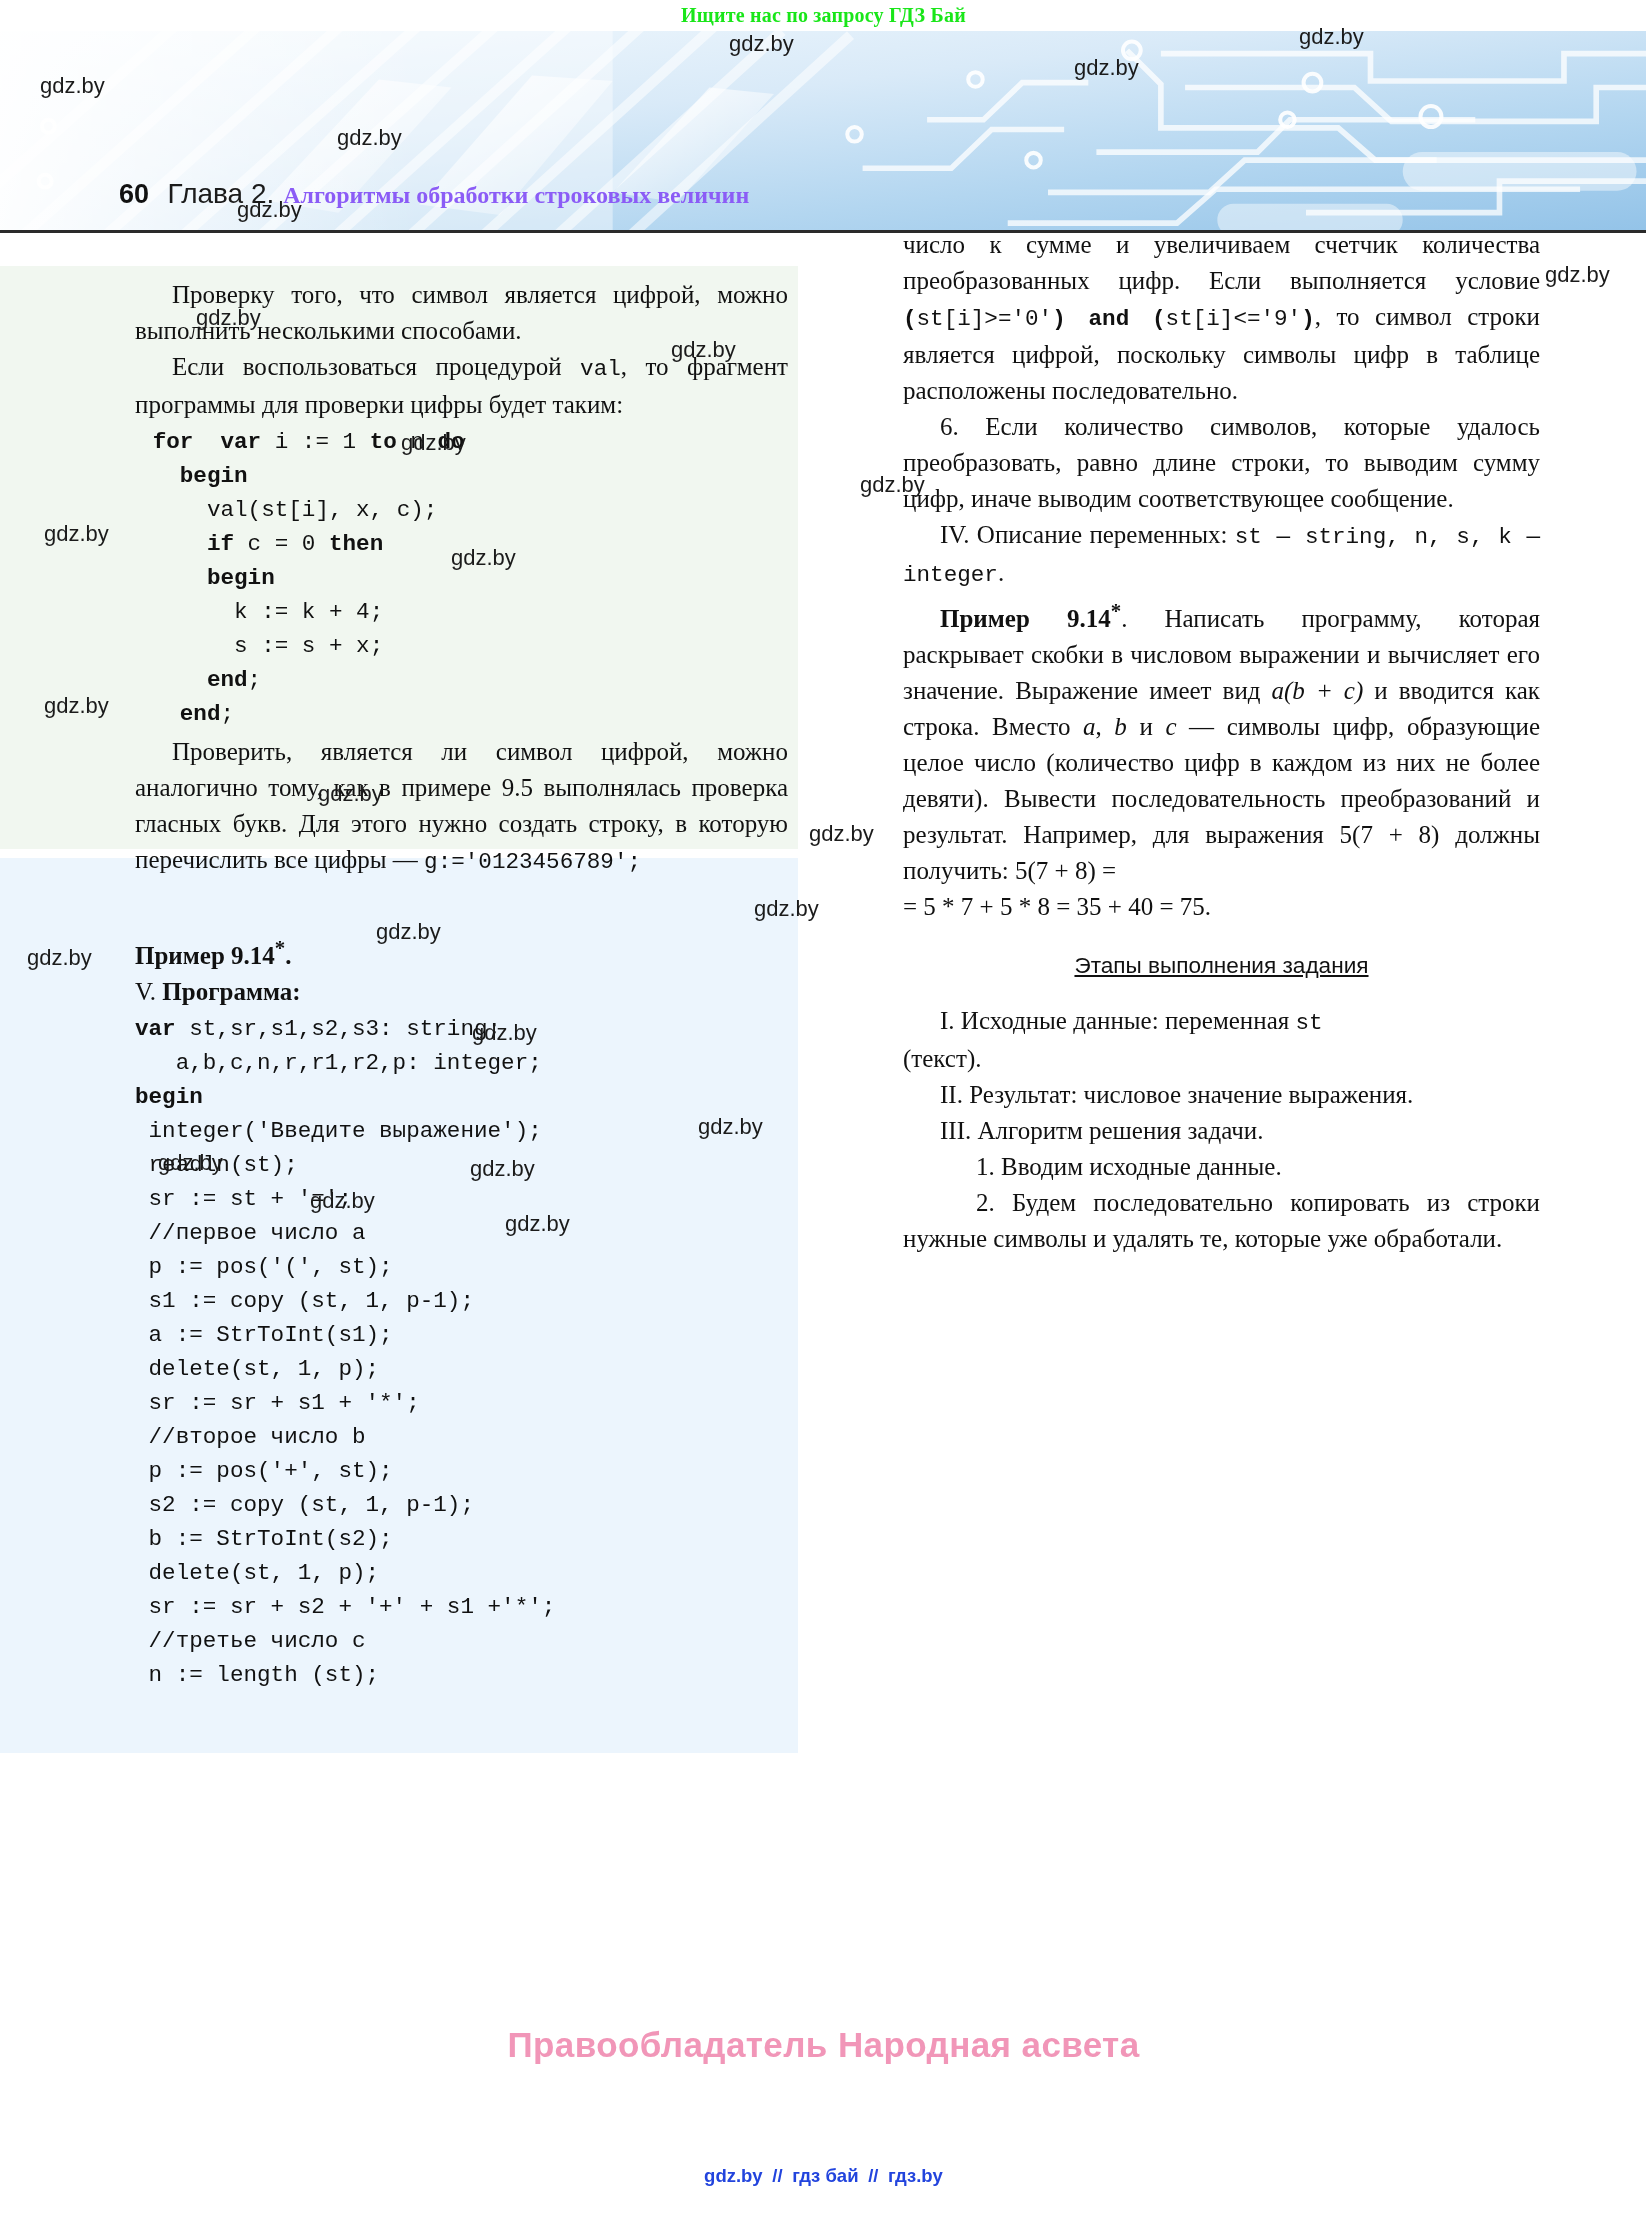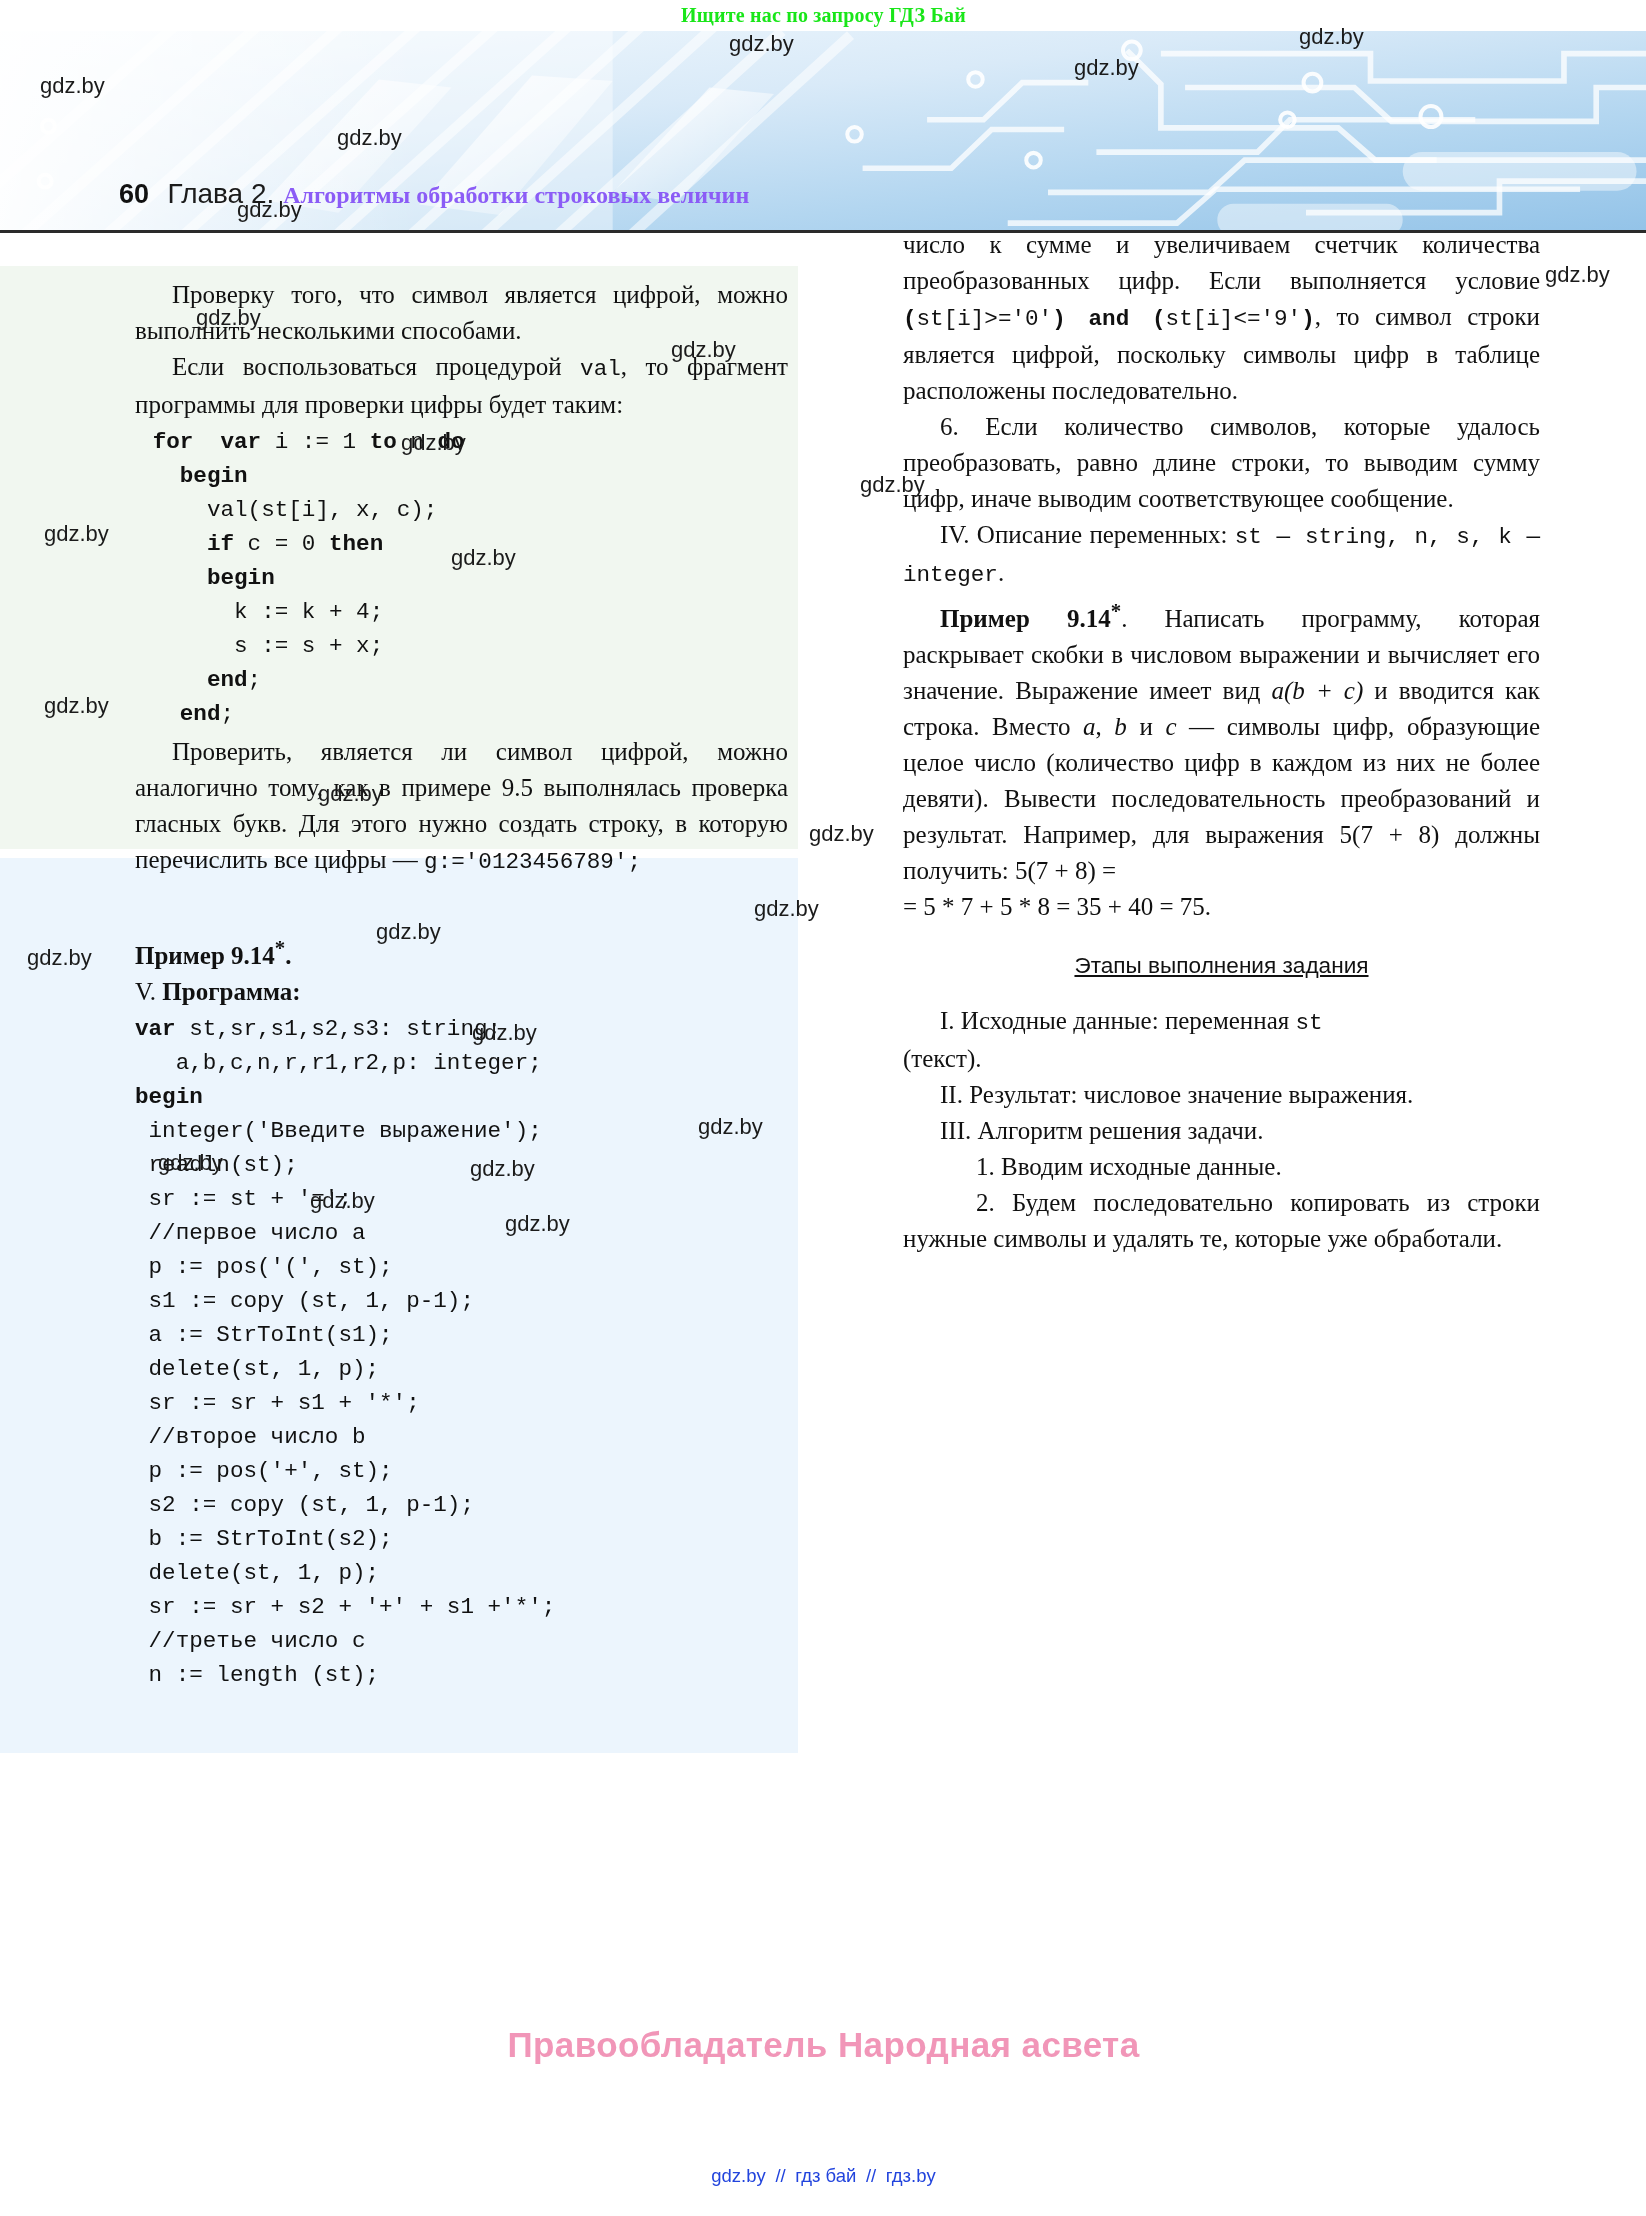--- a/index.html
+++ b/index.html
@@ -193,20 +193,21 @@
   .footer-links {
     position: absolute;
     left: 0;
     top: 2165px;
     width: 1647px;
     text-align: center;
     font-family: "Liberation Sans", "DejaVu Sans", sans-serif;
     font-size: 18.5px;
     color: #2244dd;
     white-space: nowrap;
+    font-weight: bold;
   }
   .footer-links span { margin: 0 4.8px; }
 </style>
 </head>
 <body>
 
 <div class="promo-strip">
   <span class="promo-text">Ищите нас по запросу ГДЗ Бай</span>
 </div>
 

